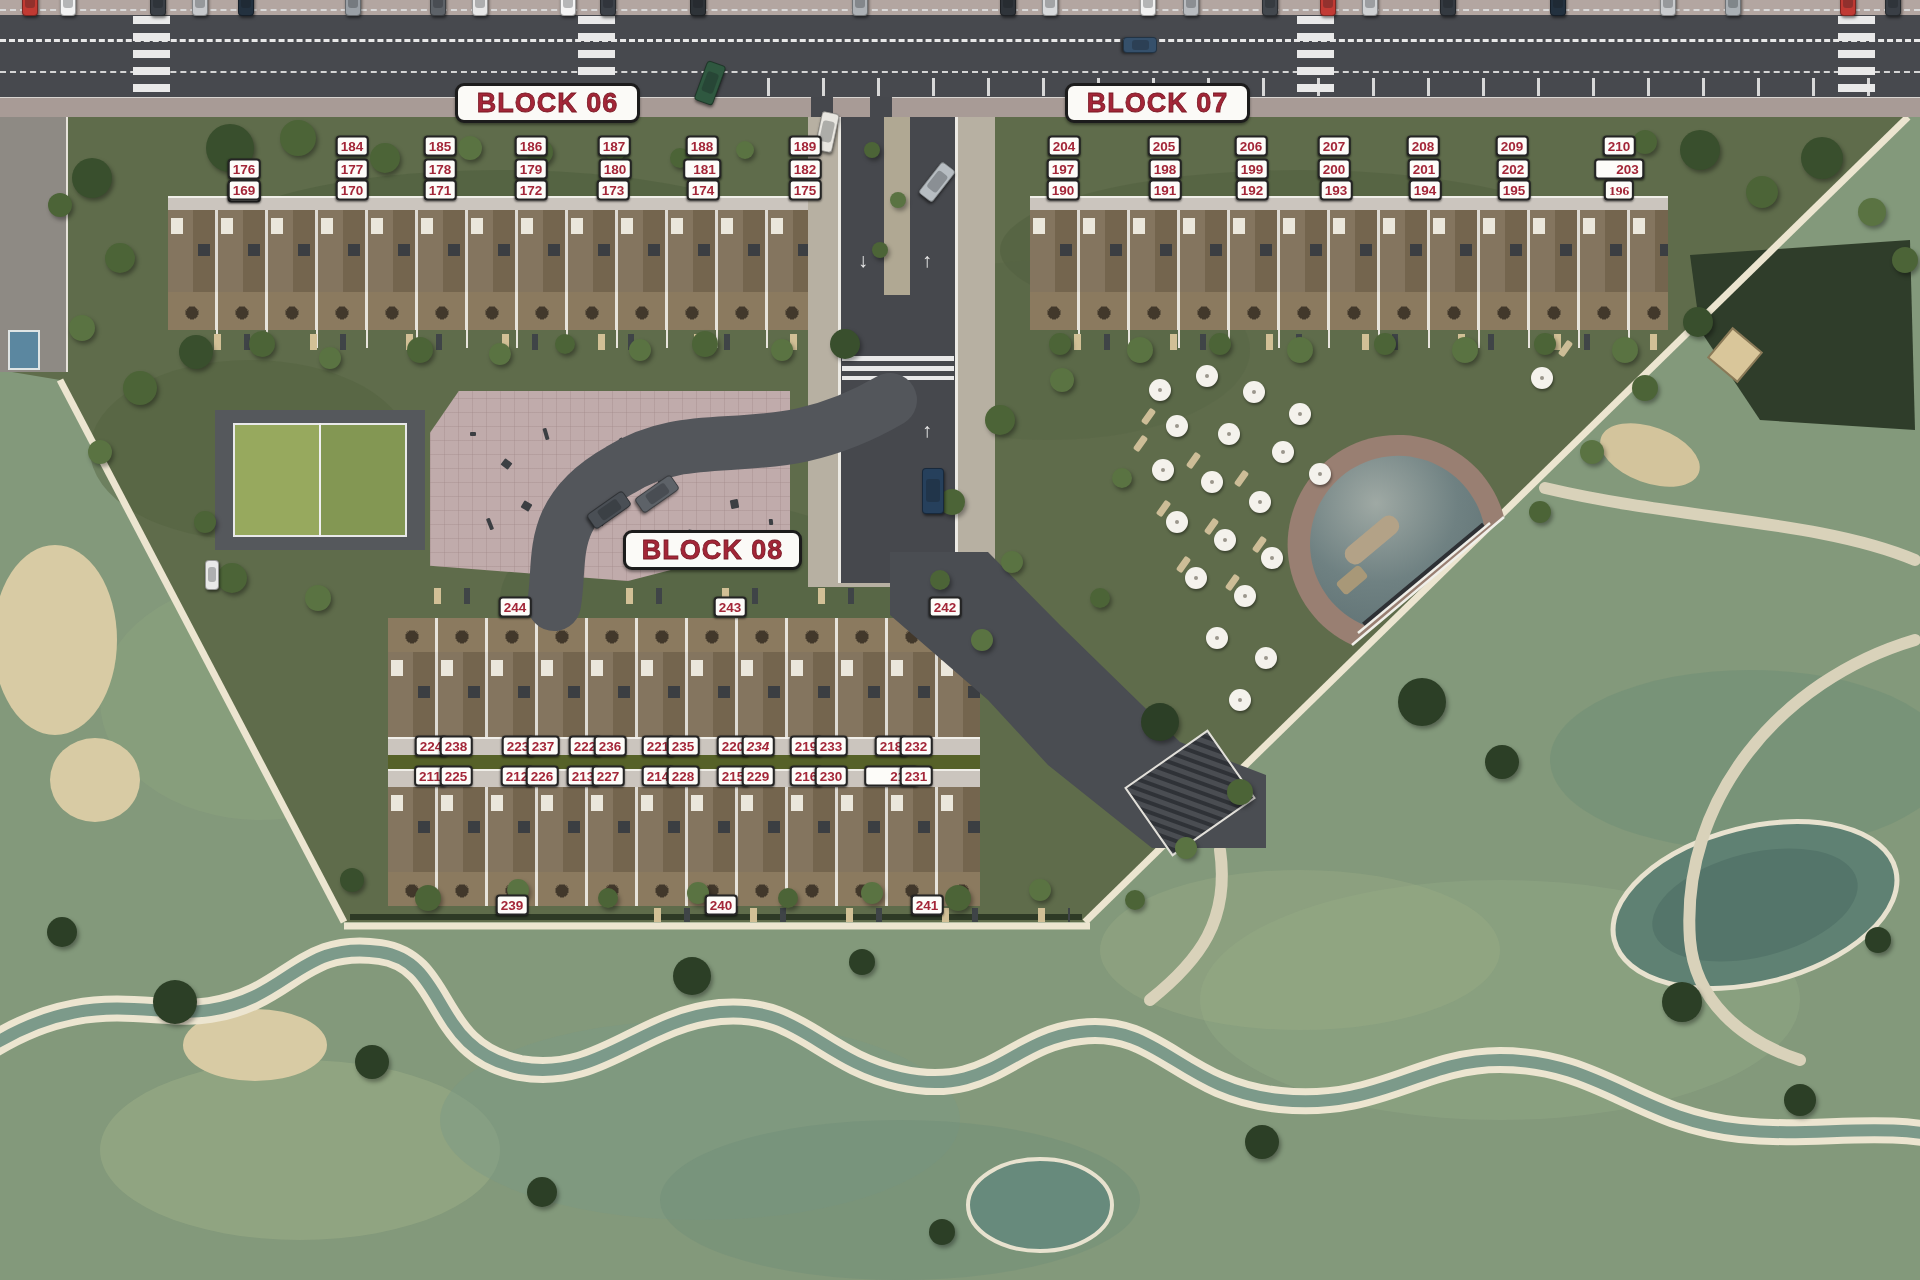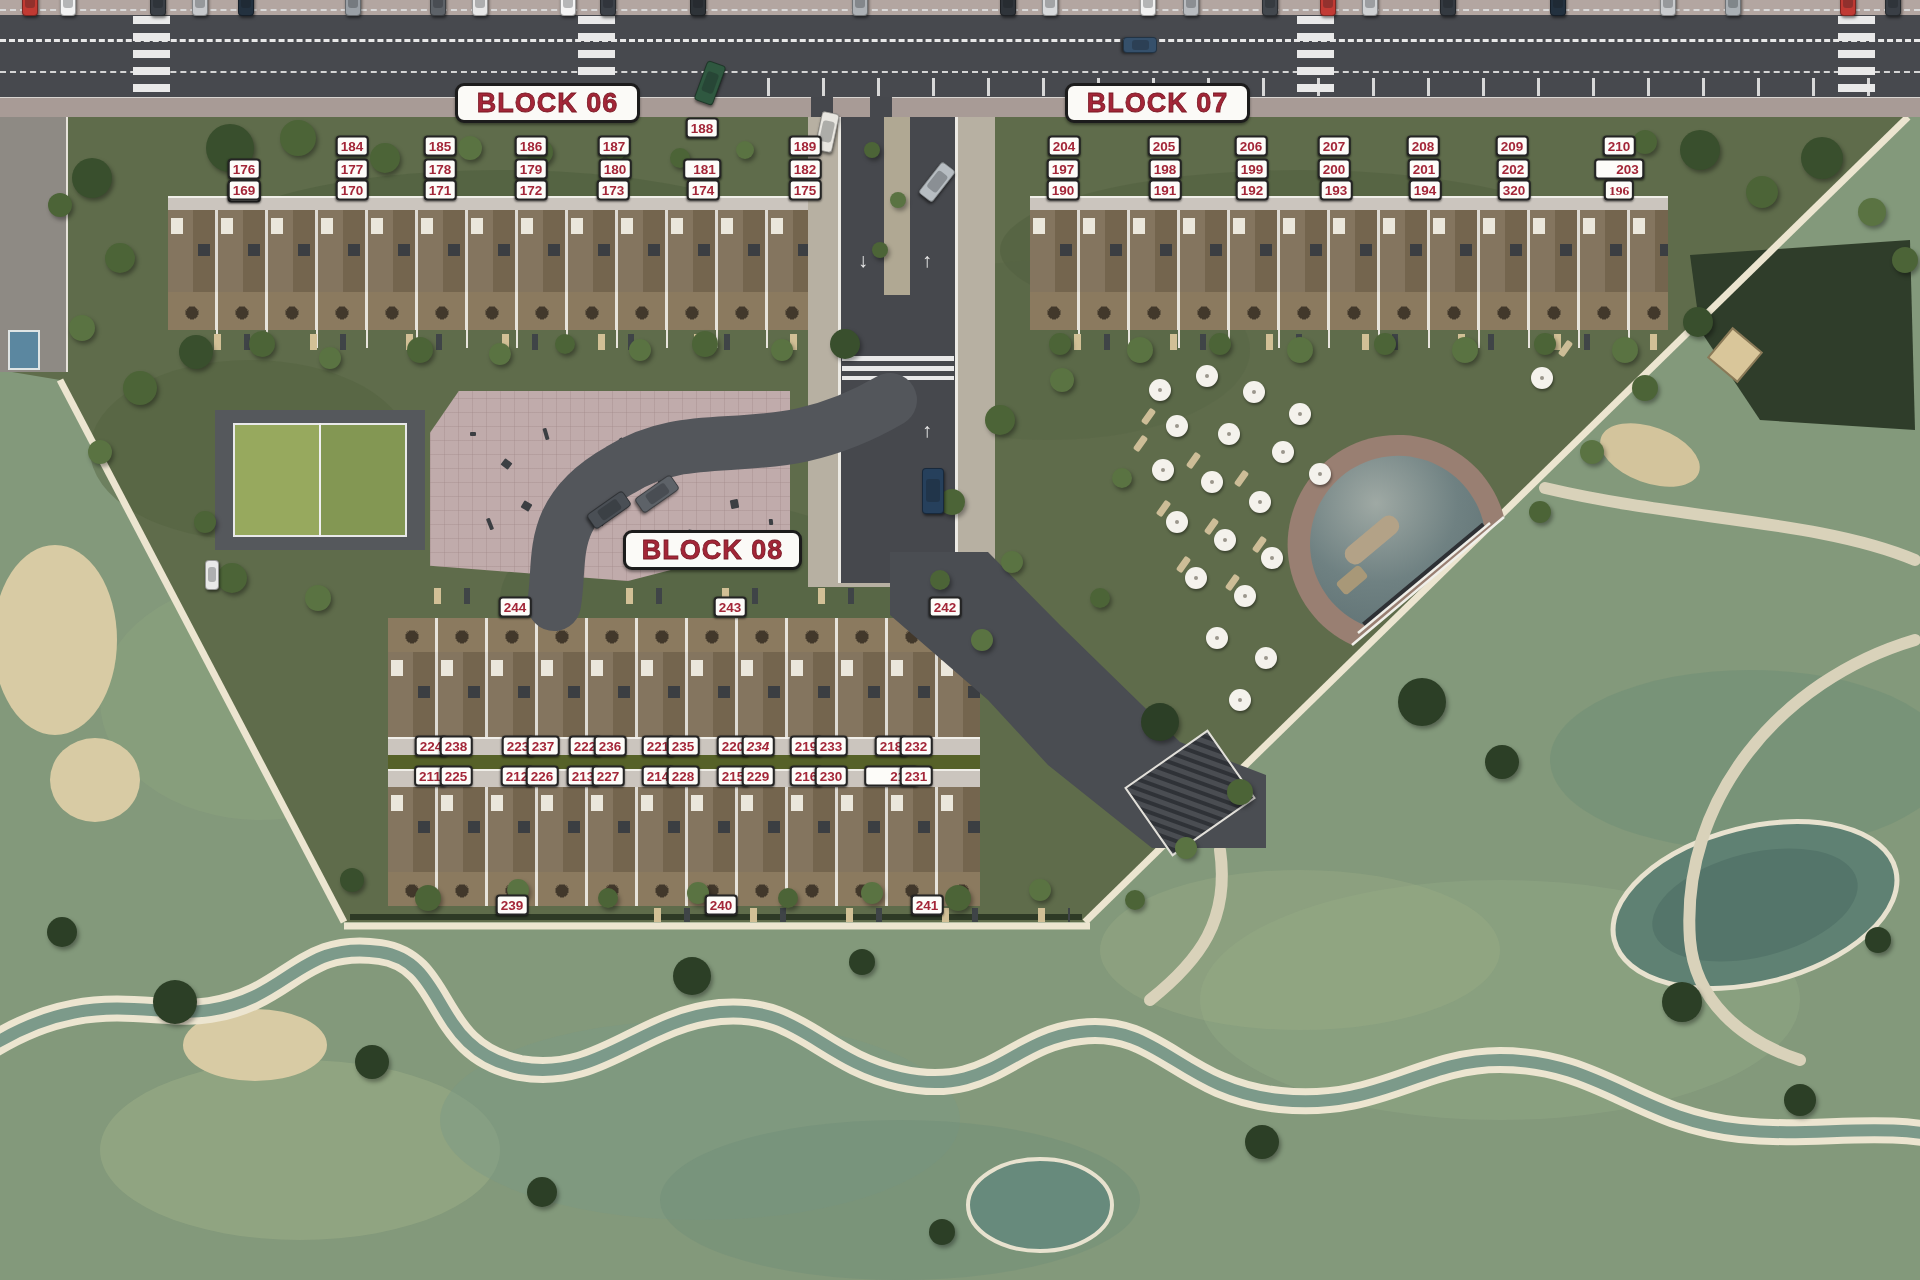--- a/index.html
+++ b/index.html
@@ -397,21 +397,21 @@
       <div class="mark" style="left: 484px; top: 522px; width: 12px; height: 4px; transform: rotate(68deg);"></div>
       <div class="mark" style="left: 556px; top: 555px; width: 6px; height: 8px; transform: rotate(15deg);"></div>
       <div class="mark" style="left: 610px; top: 500px; width: 9px; height: 4px; transform: rotate(52deg);"></div>
     </div>
   <div id="badges-layer" style="left:0;top:0;width:100%;height:100%;z-index:40">
       <div class="badge" style="left: 244px; top: 152px; margin-top: 40px;">183</div>
       <div class="badge" style="left: 352px; top: 146px;">184</div>
       <div class="badge" style="left: 440px; top: 146px;">185</div>
       <div class="badge" style="left: 531px; top: 146px;">186</div>
       <div class="badge" style="left: 614px; top: 146px;">187</div>
-      <div class="badge" style="left: 702px; top: 128px;">188</div>
+      <div class="badge" style="left: 702px; top: 146px;">188</div>
       <div class="badge" style="left: 805px; top: 146px;">189</div>
       <div class="badge" style="left: 244px; top: 169px;">176</div>
       <div class="badge" style="left: 352px; top: 169px;">177</div>
       <div class="badge" style="left: 440px; top: 169px;">178</div>
       <div class="badge" style="left: 531px; top: 169px;">179</div>
       <div class="badge" style="left: 615px; top: 169px;">180</div>
       <div class="badge" style="left: 702px; top: 169px; padding-left: 8px;">181</div>
       <div class="badge" style="left: 805px; top: 169px;">182</div>
       <div class="badge" style="left: 244px; top: 190px;">169</div>
       <div class="badge" style="left: 352px; top: 190px;">170</div>
@@ -432,21 +432,21 @@
       <div class="badge" style="left: 1252px; top: 169px;">199</div>
       <div class="badge" style="left: 1334px; top: 169px;">200</div>
       <div class="badge" style="left: 1424px; top: 169px;">201</div>
       <div class="badge" style="left: 1513px; top: 169px;">202</div>
       <div class="badge" style="left: 1619px; top: 169px; padding-left: 20px;">203</div>
       <div class="badge" style="left: 1063px; top: 190px;">190</div>
       <div class="badge" style="left: 1165px; top: 190px;">191</div>
       <div class="badge" style="left: 1252px; top: 190px;">192</div>
       <div class="badge" style="left: 1336px; top: 190px;">193</div>
       <div class="badge" style="left: 1425px; top: 190px;">194</div>
-      <div class="badge" style="left: 1514px; top: 190px;">320</div>
+      <div class="badge" style="left: 1514px; top: 190px;">195</div>
       <div class="badge" style="left: 1619px; top: 190px; font-family: Liberation Serif, serif;">196</div>
       <div class="badge" style="left: 515px; top: 607px;">244</div>
       <div class="badge" style="left: 730px; top: 607px;">243</div>
       <div class="badge" style="left: 945px; top: 607px;">242</div>
       <div class="badge" style="left: 431px; top: 746px;">224</div>
       <div class="badge" style="left: 456px; top: 746px;">238</div>
       <div class="badge" style="left: 518px; top: 746px;">223</div>
       <div class="badge" style="left: 543px; top: 746px;">237</div>
       <div class="badge" style="left: 585px; top: 746px;">222</div>
       <div class="badge" style="left: 610px; top: 746px;">236</div>

